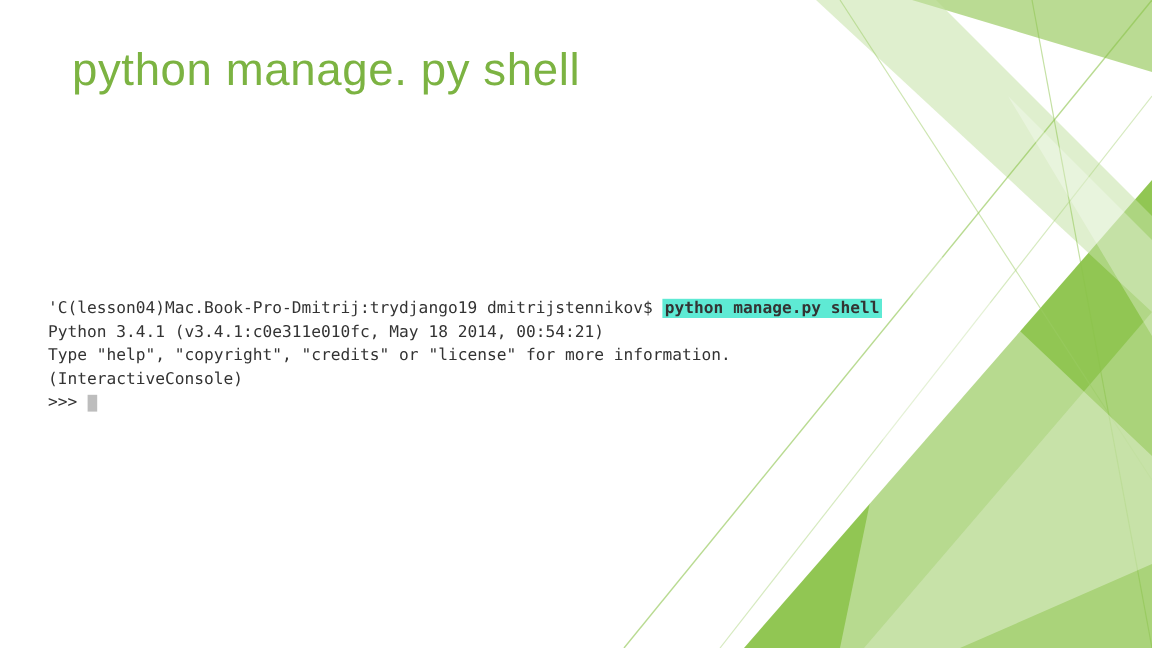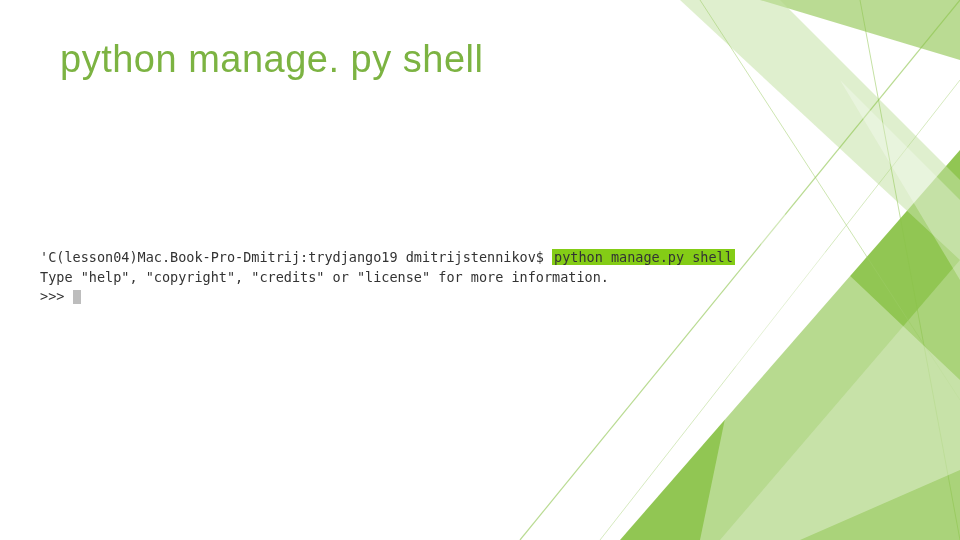--- a/index.html
+++ b/index.html
@@ -31,22 +31,23 @@
     position: absolute;
     top: 248px;
     left: 40px;
     font-family: "Menlo", "Consolas", monospace;
     font-size: 13.5px;
     line-height: 1.45;
     color: #333;
     white-space: nowrap;
   }
   .terminal .hl {
-    background: #84cc16;
+    background: #5eead4;
     padding: 0 2px;
+    font-weight: bold;
   }
   .terminal .cursor {
     display: inline-block;
     width: 8px;
     height: 14px;
     background: #bdbdbd;
     vertical-align: text-bottom;
   }
   
   .deco {
@@ -77,19 +78,21 @@
     <polygon points="770,200 960,380 960,470 800,540 700,540" fill="#ffffff" opacity="0.35"></polygon>
     <polygon points="840,80 960,200 960,280" fill="#ffffff" opacity="0.3"></polygon>
   </svg>
 
   <div class="title">python manage. py shell</div>
 
   <div class="terminal">
     <div>
       <span>'C(lesson04)Mac.Book-Pro-Dmitrij:trydjango19 dmitrijstennikov$ </span><span class="hl">python manage.py shell</span>
     </div>
+    <div>Python 3.4.1 (v3.4.1:c0e311e010fc, May 18 2014, 00:54:21)</div>
     <div>Type "help", "copyright", "credits" or "license" for more information.</div>
+    <div>(InteractiveConsole)</div>
     <div>
       <span>&gt;&gt;&gt; </span><span class="cursor"></span>
     </div>
   </div>
 
 </div>
 
 </body></html>

